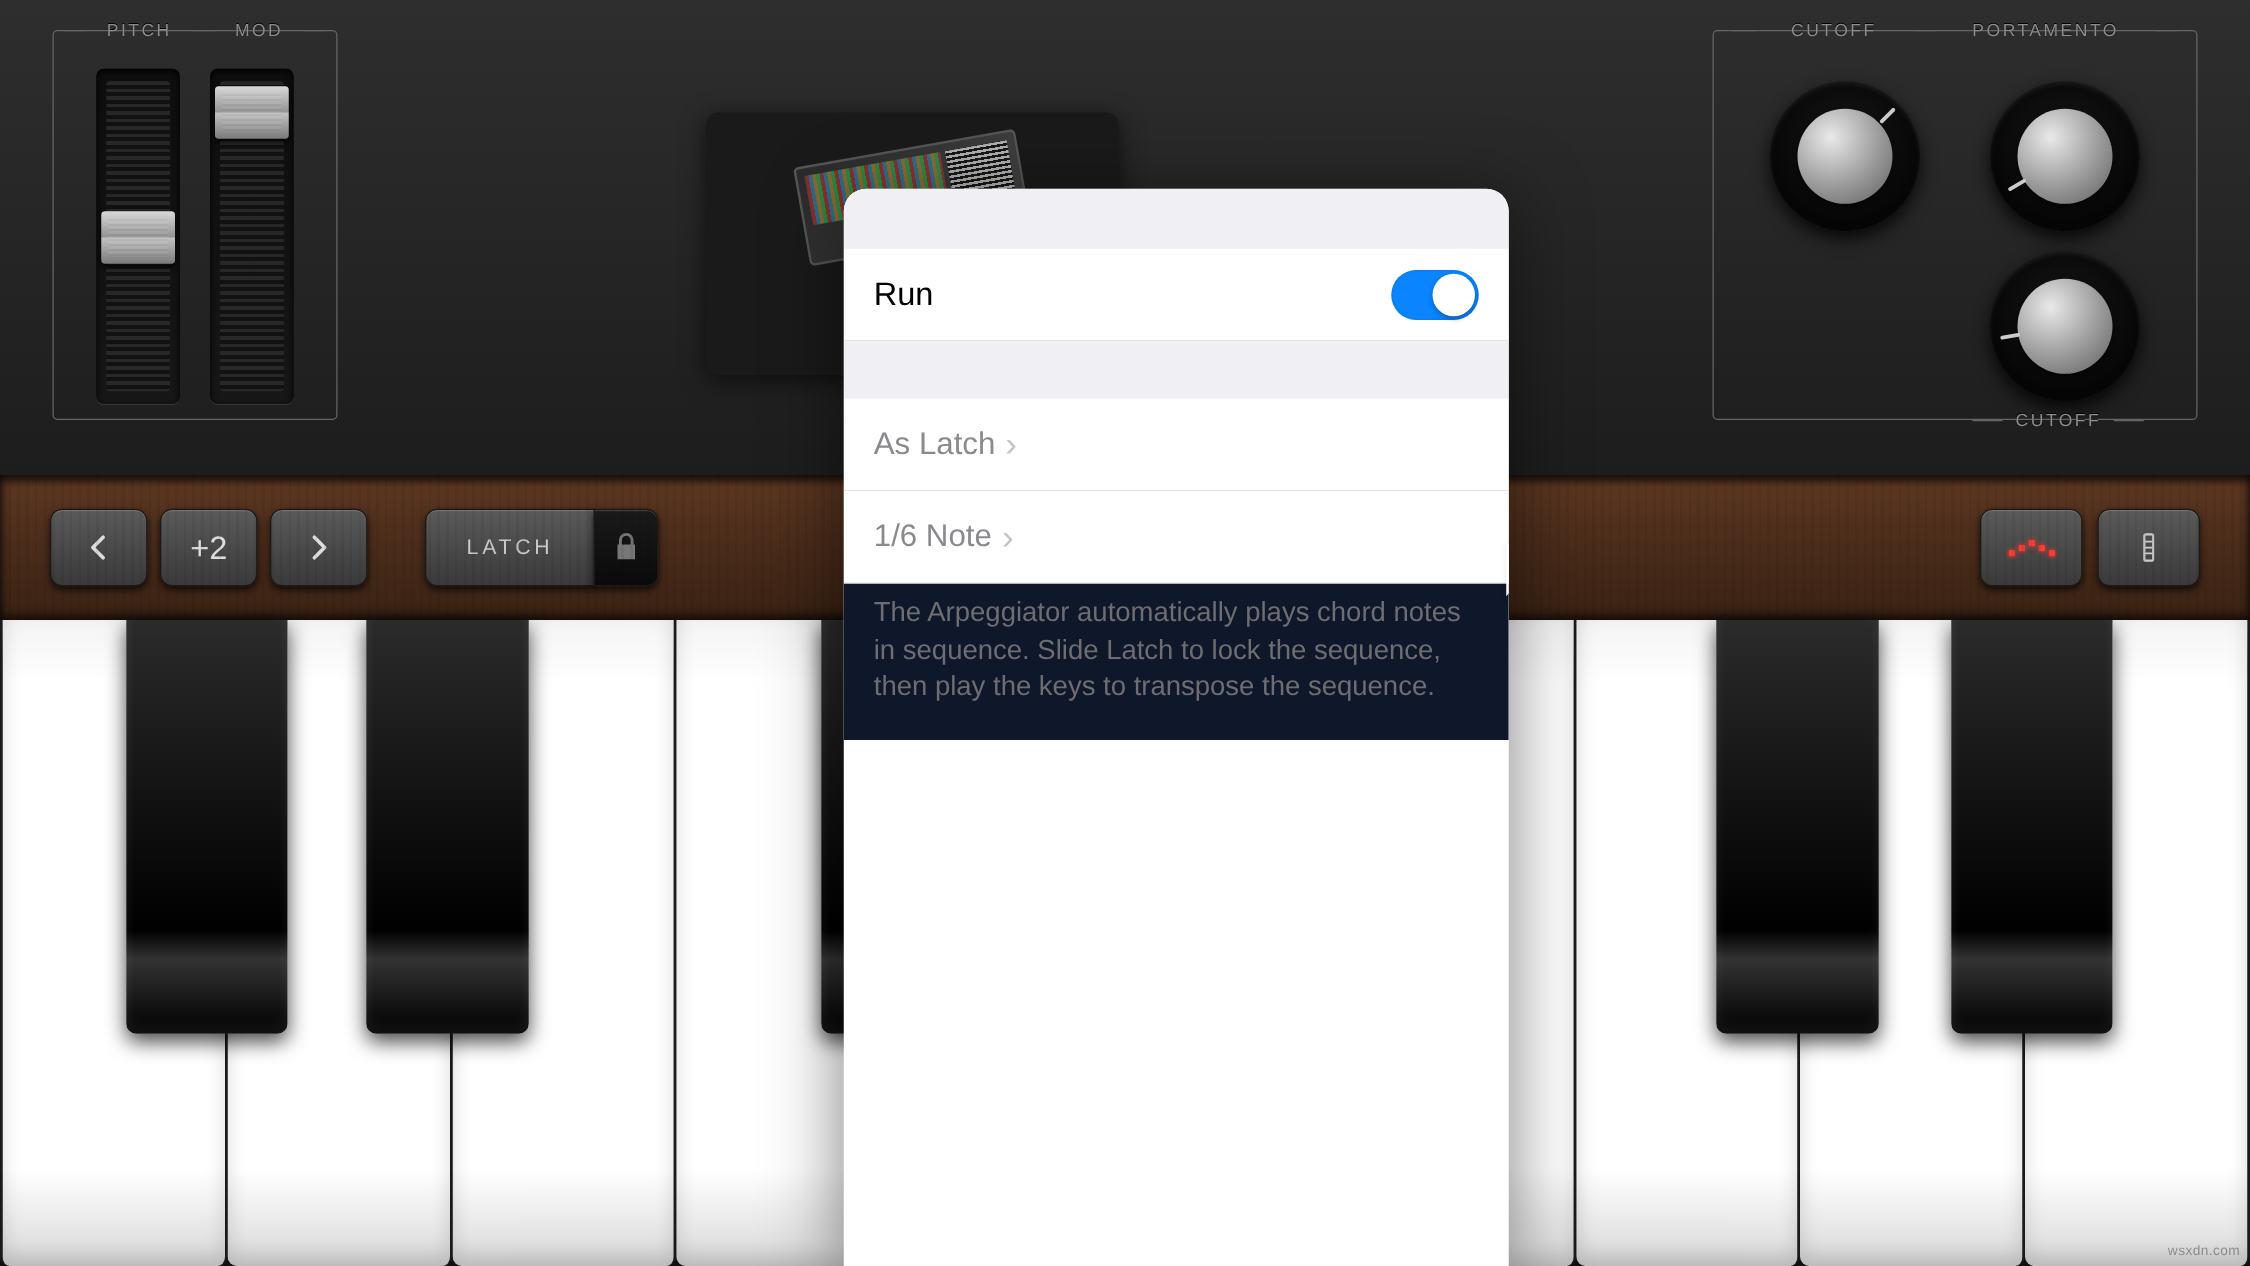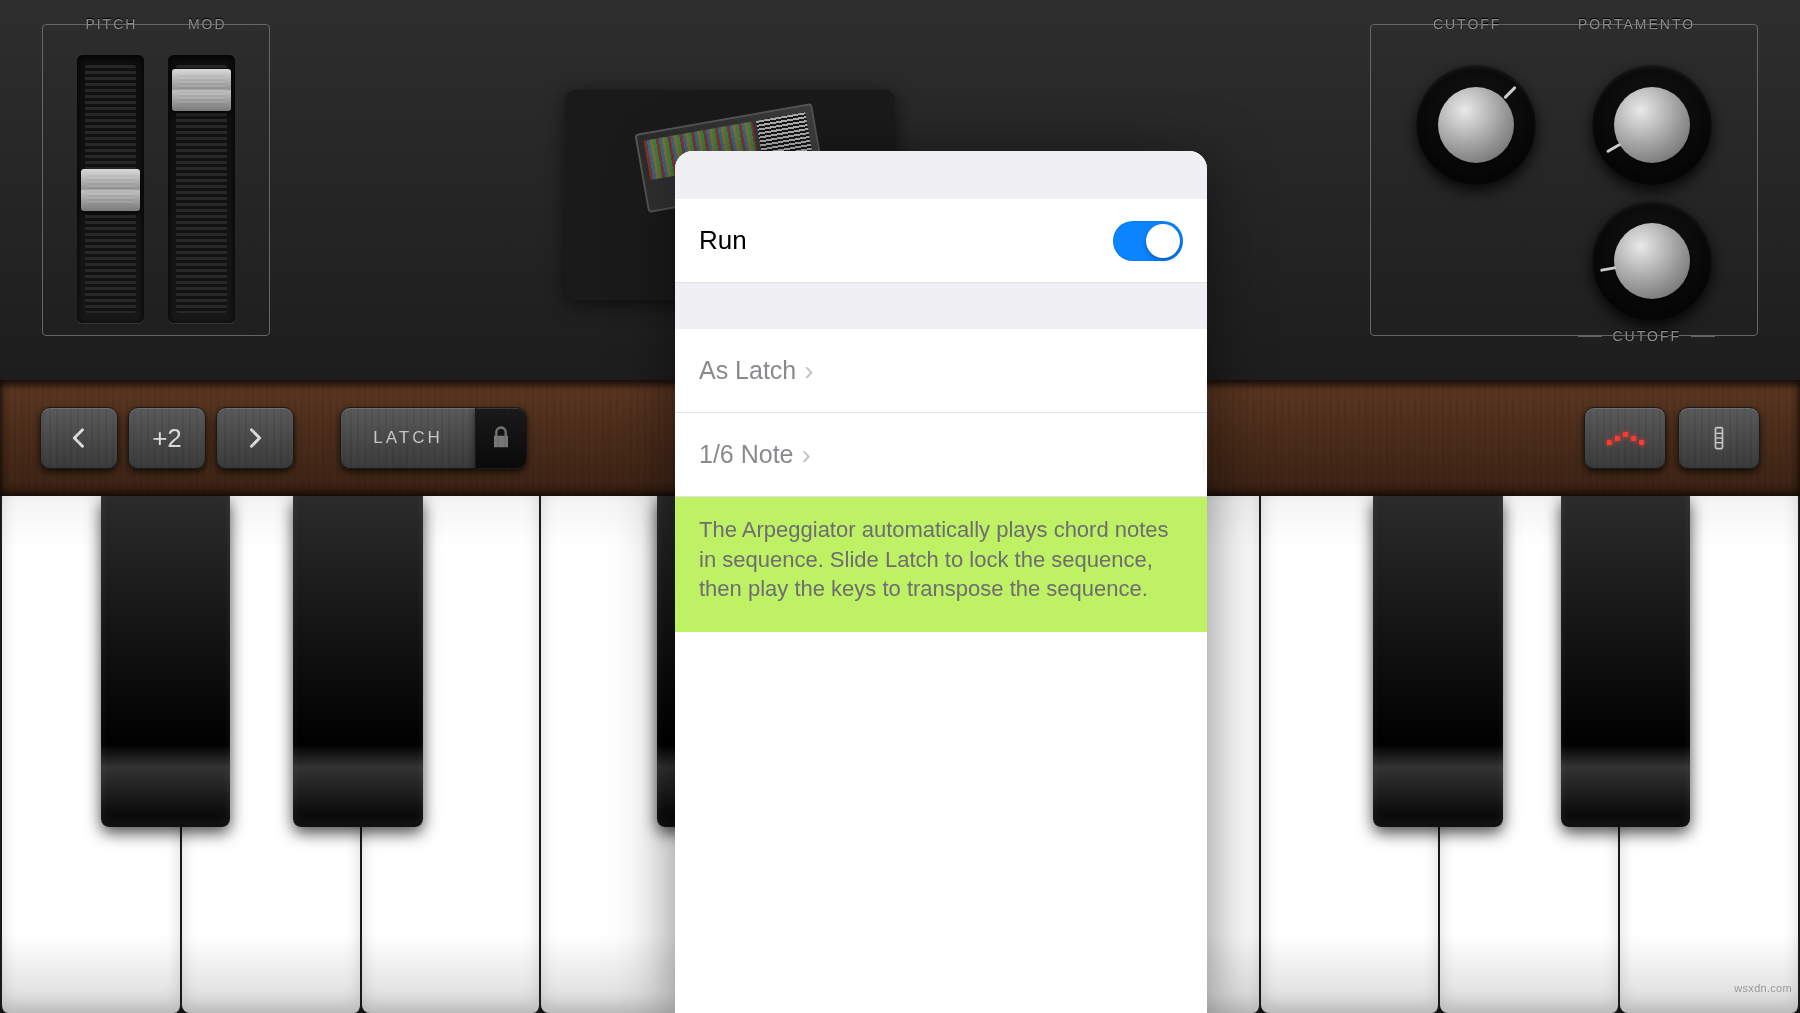--- a/index.html
+++ b/index.html
@@ -60,35 +60,35 @@
 .keyboard{position:absolute;top:496px;left:0;right:0;bottom:0;background:#111;display:flex}
 .white-key{flex:1;background:linear-gradient(180deg,#f4f4f4 0%,#fff 10%,#fff 85%,#d8d8d8 100%);border-right:2px solid #1a1a1a;border-bottom-left-radius:8px;border-bottom-right-radius:8px;box-shadow:inset 0 -8px 16px rgba(0,0,0,.15)}
 .white-key:first-child{border-left:2px solid #1a1a1a}
 .black-keys{position:absolute;top:0;left:0;right:0;height:64%;pointer-events:none}
 .black-key{position:absolute;top:0;width:7.2%;height:100%;background:linear-gradient(180deg,#2b2b2b 0%,#000 75%,#333 82%,#000 100%);border-radius:0 0 8px 8px;box-shadow:0 6px 16px rgba(0,0,0,.7),inset 0 -6px 10px rgba(255,255,255,.08);pointer-events:auto}
 
 .popover{position:absolute;left:675px;top:151px;width:532px;bottom:0;background:#fff;border-radius:18px 18px 0 0;box-shadow:0 10px 60px rgba(0,0,0,.5);overflow:hidden;display:flex;flex-direction:column}
 .popover .arrow{position:absolute;right:-18px;top:282px;width:0;height:0;border-top:22px solid transparent;border-bottom:22px solid transparent;border-left:20px solid #fff;filter:drop-shadow(2px 0 4px rgba(0,0,0,.15))}
 .popover h1{font-size:24px;font-weight:600;text-align:center;padding:18px 0 16px;border-bottom:1px solid #e2e2e2;letter-spacing:.2px}
 .section-gap{height:48px;background:#efeff4}
-.row{display:flex;align-items:center;padding:0 24px;height:84px;font-size:26px;color:#000;border-bottom:1px solid #e2e2e2;background:#fff}
+.row{display:flex;align-items:center;padding:0 24px;height:74px;font-size:26px;color:#000;border-bottom:1px solid #e2e2e2;background:#fff}
 .row .label{flex:1}
 .row .value{color:#8a8a8e;font-size:25px;margin-right:8px}
 .row .chev{color:#c4c4c8;font-size:28px;font-weight:300}
 .toggle{width:70px;height:40px;border-radius:20px;background:#0a84ff;position:relative;box-shadow:inset 0 0 2px rgba(0,0,0,.2)}
 .toggle .knob-t{position:absolute;right:3px;top:3px;width:34px;height:34px;border-radius:50%;background:#fff;box-shadow:0 2px 4px rgba(0,0,0,.3)}
 .row.tall{height:100px}
 .stepper{width:128px;height:100px;border:2px solid #0a84ff;border-radius:12px;display:flex;align-items:center;margin:16px 0}
 .stepper .num{flex:1;text-align:center;font-size:48px;color:#0a84ff;font-weight:400}
 .stepper .arrows{display:flex;flex-direction:column;gap:18px;padding-right:12px}
 .stepper .arrows span{width:0;height:0;border-left:8px solid transparent;border-right:8px solid transparent}
 .stepper .arrows .up{border-bottom:10px solid #0a84ff}
 .stepper .arrows .down{border-top:10px solid #0a84ff}
-.footer-text{padding:18px 24px 28px;font-size:22px;line-height:1.35;color:#6d6d72;background:#bef264}
-.watermark{position:absolute;right:8px;bottom:19px;font-size:11px;color:rgba(0,0,0,.35);letter-spacing:.3px}
+.footer-text{padding:8px 24px 28px;font-size:22px;line-height:1.35;color:#6d6d72;background:#0f172a}
+.watermark{position:absolute;right:8px;bottom:6px;font-size:11px;color:rgba(0,0,0,.35);letter-spacing:.3px}
 </style>
 </head>
 <body>
 
 <div class="synth-body">
 
   <div class="top-area">
 
     <div id="pitchmod" class="panel-border">
       <div class="panel-label-row">

